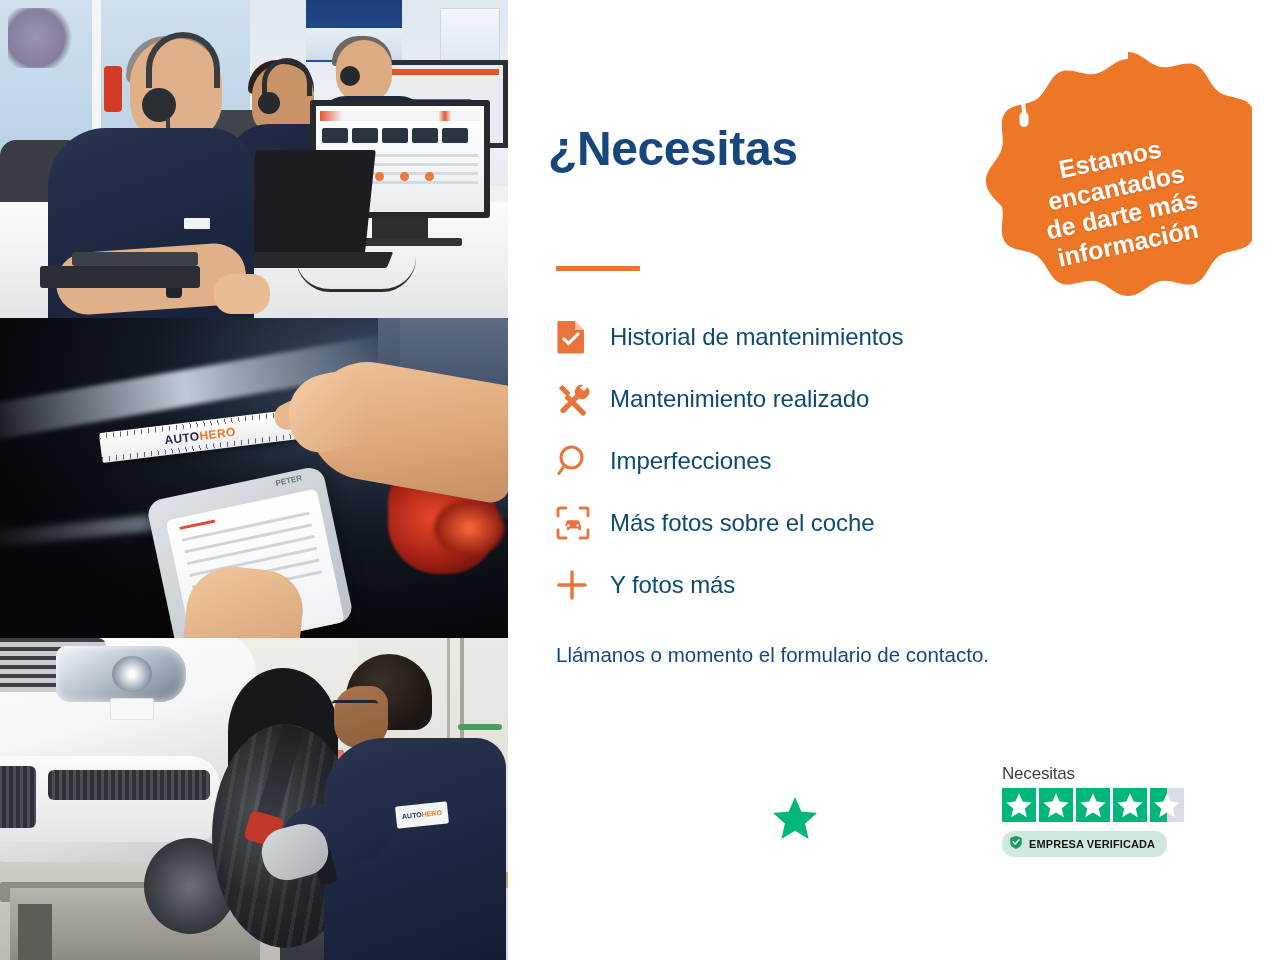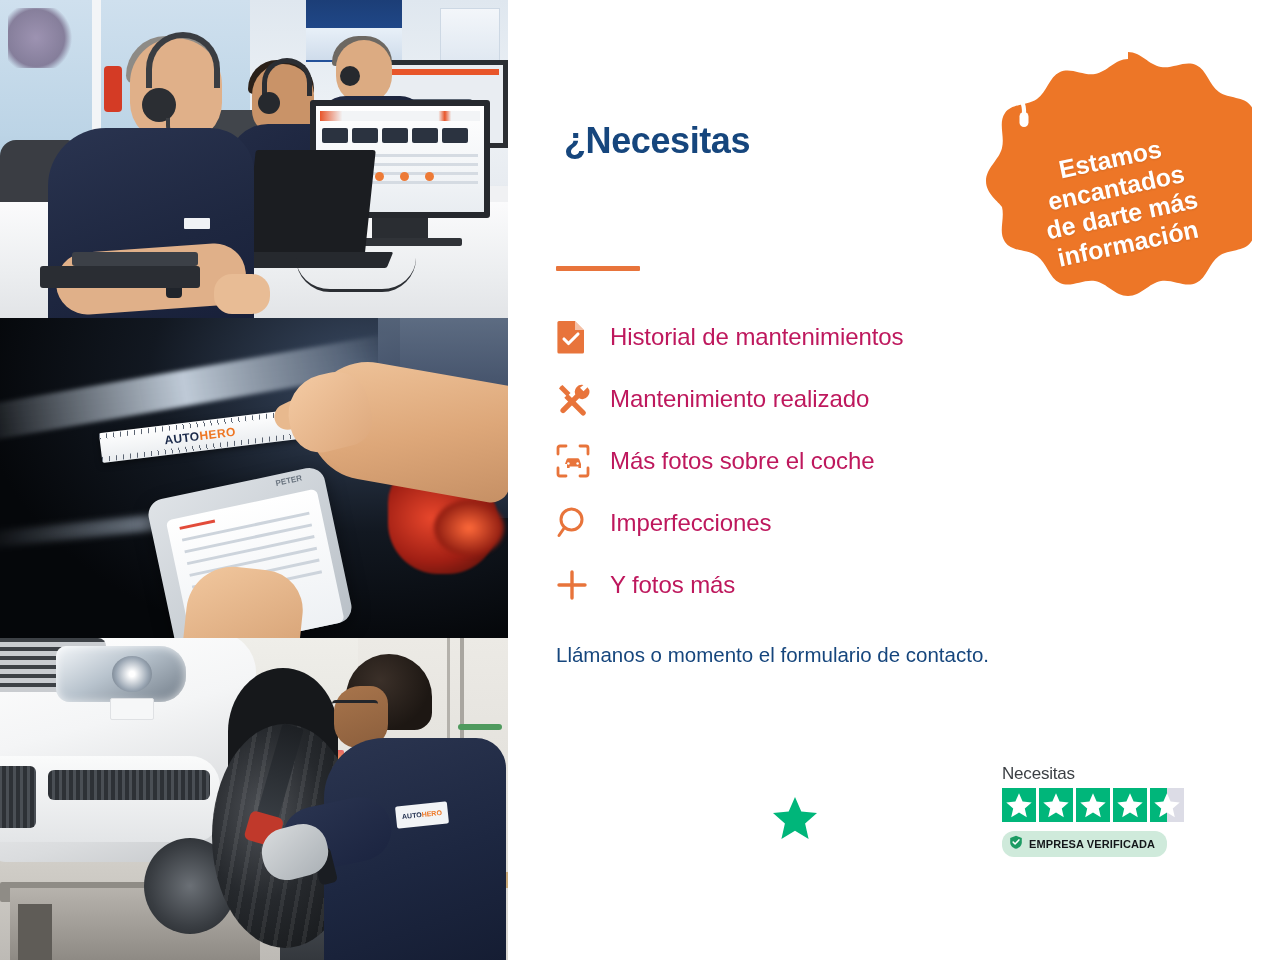--- a/index.html
+++ b/index.html
@@ -396,22 +396,22 @@
   .p3-chart{position:absolute;left:300px;top:112px;width:44px;height:56px;
     background:linear-gradient(180deg,#e8575b 0%,#f0a93e 25%,#5fbf6a 50%,#4fa3d8 75%,#9a6fc0 100%);
     border-radius:2px;opacity:.9;}
 
   
   .content {
     position: absolute; left: 508px; top: 0;
     width: 772px; height: 960px; background: #fff;
   }
   .headline {
-    position:absolute; left:56px; top:118px; width:420px;
-    color:#16467d; font-size:36px; line-height:1.28;
+    position:absolute; left:40px; top:118px; width:420px;
+    color:#16467d; font-size:48px; line-height:1.28;
     font-weight:bold; letter-spacing:-.4px;
   }
   .rule {
     position:absolute; left:48px; top:266px;
     width:84px; height:5px; background:#e8743b; border-radius:1px;
   }
 
   
   .badge {
     position:absolute; left:478px; top:48px; width:266px; height:266px;
@@ -433,21 +433,21 @@
   .features{ position:absolute; left:48px; top:306px; width:520px; }
   .feature{
     display:flex; align-items:center;
     height:62px;
   }
   .feature-icon{
     width:54px; flex:0 0 54px; display:flex; align-items:center;
     color:#e8743b;
   }
   .feature-label{
-    font-size:24px; color:#be185d; letter-spacing:-.1px;
+    font-size:24px; color:#0c4a6e; letter-spacing:-.1px;
   }
 
   
   .contact{
     position:absolute; left:48px; top:638px; width:700px;
     font-size:20.5px; color:#16467d; line-height:1.62;
   }
 
   
   .tp{
@@ -692,43 +692,43 @@
             <path d="M6.5 3 l8 8 -3.5 3.5 -8-8 a6.5 6.5 0 0 1 3.5-3.5 z" fill="#E8743B"></path>
             <path d="M12 12 L29 29 a2.6 2.6 0 0 1-3.7 3.7 L8.3 15.7 z" fill="#E8743B"></path>
             <path d="M27.5 3 a7 7 0 0 0-8.2 9.4 L5 26.7 a2.7 2.7 0 0 0 3.8 3.8 L23.1 16.2 A7 7 0 0 0 31.5 5.3 l-4 4 -3.5-3.5 z" fill="#E8743B"></path>
           </svg>
         </span>
         <span class="feature-label">Mantenimiento realizado</span>
       </div>
 
       <div class="feature">
         <span class="feature-icon">
+          <svg width="32" height="34" viewBox="0 0 32 34" aria-hidden="true">
+            <circle cx="15.5" cy="13.5" r="10.5" fill="none" stroke="#E8743B" stroke-width="3"></circle>
+            <path d="M8.5 21.5 L3 29.5" fill="none" stroke="#E8743B" stroke-width="3" stroke-linecap="round"></path>
+          </svg>
+        </span>
+        <span class="feature-label">Imperfecciones</span>
+      </div>
+
+      <div class="feature">
+        <span class="feature-icon">
           <svg width="34" height="34" viewBox="0 0 34 34" aria-hidden="true">
             <g fill="none" stroke="#E8743B" stroke-width="2.8" stroke-linecap="round">
               <path d="M2 10 V4 a2 2 0 0 1 2-2 h6"></path>
               <path d="M32 10 V4 a2 2 0 0 0-2-2 h-6"></path>
               <path d="M2 24 v6 a2 2 0 0 0 2 2 h6"></path>
               <path d="M32 24 v6 a2 2 0 0 1-2 2 h-6"></path>
             </g>
             <path d="M9 20 l1.6-4.4 a2 2 0 0 1 1.9-1.3 h9 a2 2 0 0 1 1.9 1.3 L25 20 v4 h-2.6 v-1.6 h-8.8 V24 H11 v-4 z" fill="#E8743B"></path>
             <circle cx="12.4" cy="19.6" r="1.25" fill="#ffffff"></circle>
             <circle cx="21.6" cy="19.6" r="1.25" fill="#ffffff"></circle>
           </svg>
         </span>
         <span class="feature-label">Más fotos sobre el coche</span>
-      </div>
-
-      <div class="feature">
-        <span class="feature-icon">
-          <svg width="32" height="34" viewBox="0 0 32 34" aria-hidden="true">
-            <circle cx="15.5" cy="13.5" r="10.5" fill="none" stroke="#E8743B" stroke-width="3"></circle>
-            <path d="M8.5 21.5 L3 29.5" fill="none" stroke="#E8743B" stroke-width="3" stroke-linecap="round"></path>
-          </svg>
-        </span>
-        <span class="feature-label">Imperfecciones</span>
       </div>
 
       <div class="feature">
         <span class="feature-icon">
           <svg width="32" height="32" viewBox="0 0 32 32" aria-hidden="true">
             <path d="M16 3 V29 M3 16 H29" fill="none" stroke="#E8743B" stroke-width="3.4" stroke-linecap="round"></path>
           </svg>
         </span>
         <span class="feature-label">Y fotos más</span>
       </div>

